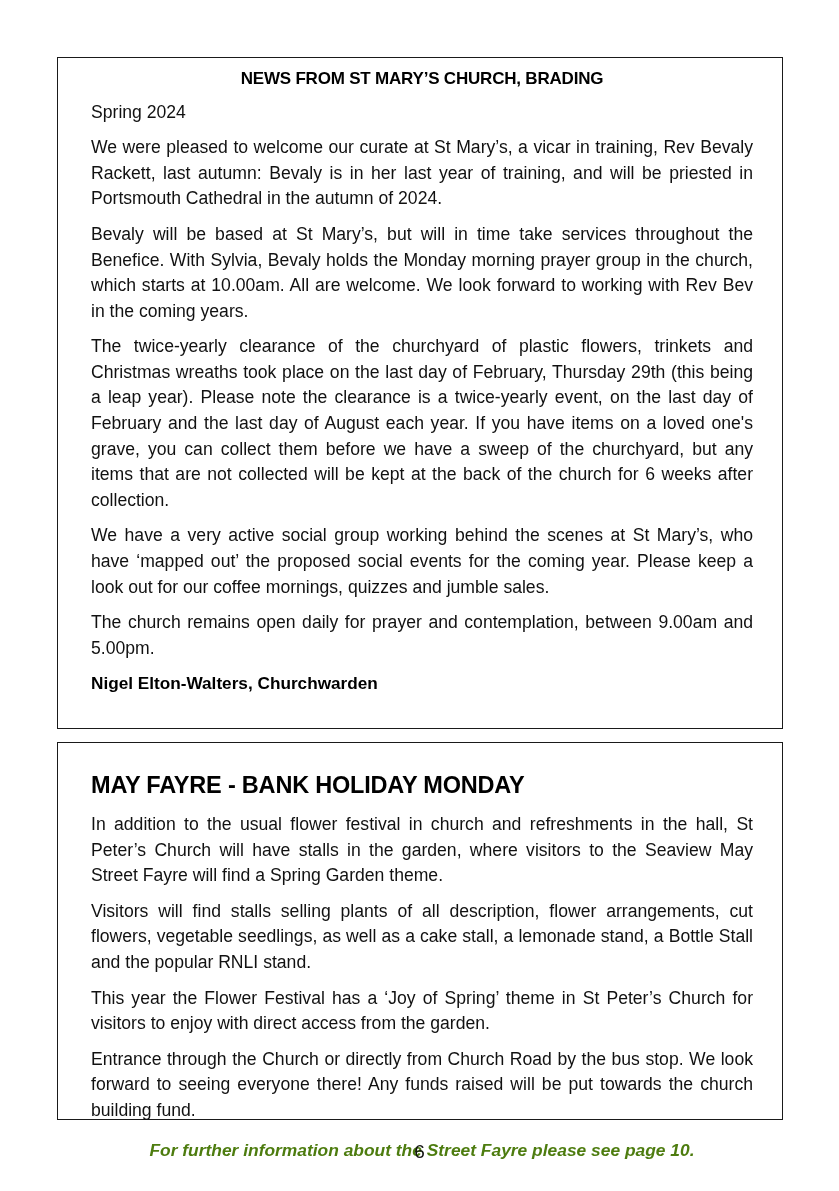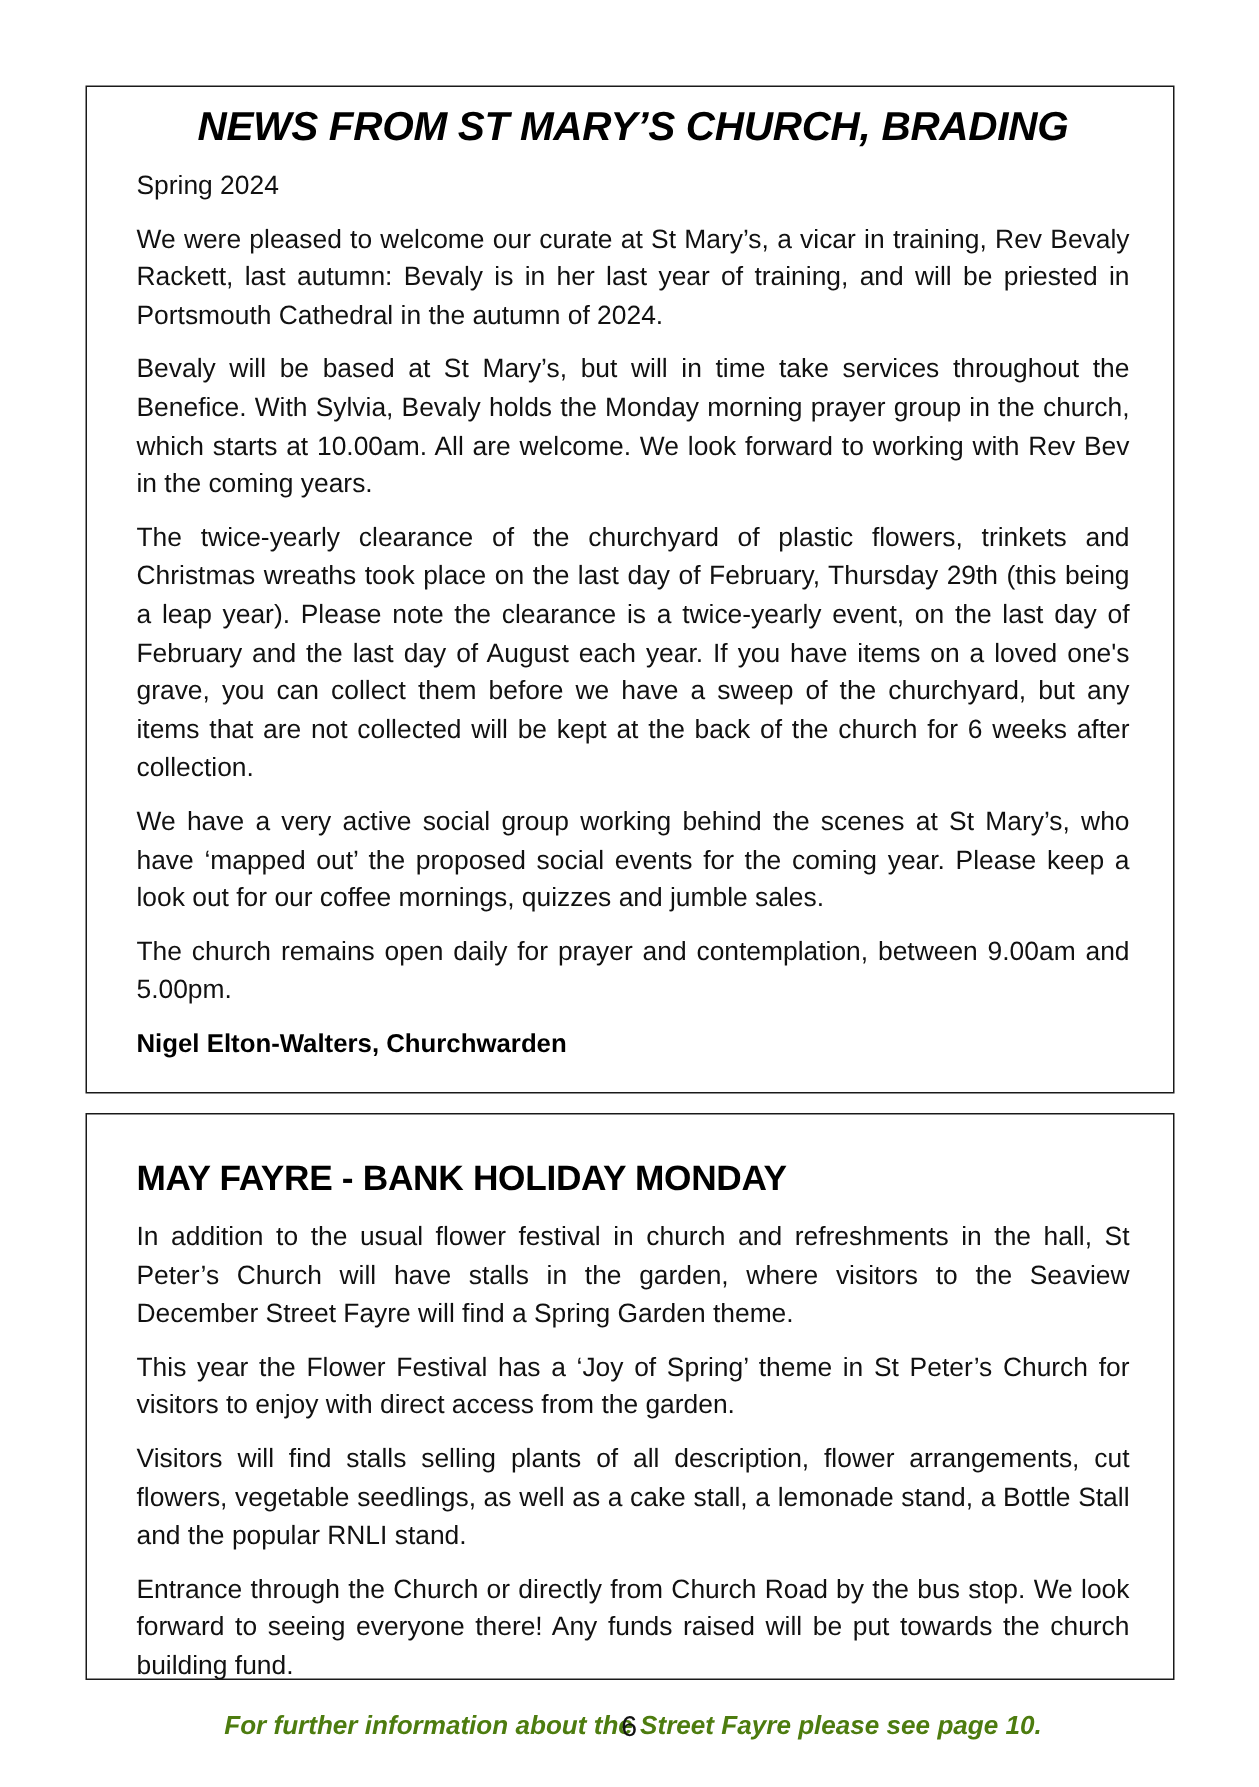--- a/index.html
+++ b/index.html
@@ -43,22 +43,21 @@
   
   .heading {
     font-weight: bold;
     color: #000000;
     letter-spacing: -0.2px;
     margin: 0 0 11px 0;
     line-height: 1.15;
   }
   .heading-centered {
     text-align: center;
-    font-size: 27px;
-    font-style: italic;
+    font-size: 17px;
   }
   .heading-left {
     text-align: left;
     font-size: 23.5px;
     margin-bottom: 13px;
     margin-top: 18px;
   }
 
   
   .para {
@@ -132,25 +131,25 @@
       <p class="signoff">Nigel Elton-Walters, Churchwarden</p>
 
     </div>
   </section>
 
   <section class="article-box" id="box-fayre">
     <div class="box-inner">
 
       <h2 class="heading heading-left">MAY FAYRE - BANK HOLIDAY MONDAY</h2>
 
-      <p class="para">In addition to the usual flower festival in church and refreshments in the hall, St Peter’s Church will have stalls in the garden, where visitors to the Seaview December Street Fayre will find a Spring Garden theme.</p>
+      <p class="para">In addition to the usual flower festival in church and refreshments in the hall, St Peter’s Church will have stalls in the garden, where visitors to the Seaview May Street Fayre will find a Spring Garden theme.</p>
+
+      <p class="para">Visitors will find stalls selling plants of all description, flower arrangements, cut flowers, vegetable seedlings, as well as a cake stall, a lemonade stand, a Bottle Stall and the popular RNLI stand.</p>
 
       <p class="para">This year the Flower Festival has a ‘Joy of Spring’ theme in St Peter’s Church for visitors to enjoy with direct access from the garden.</p>
-
-      <p class="para">Visitors will find stalls selling plants of all description, flower arrangements, cut flowers, vegetable seedlings, as well as a cake stall, a lemonade stand, a Bottle Stall and the popular RNLI stand.</p>
 
       <p class="para">Entrance through the Church or directly from Church Road by the bus stop. We look forward to seeing everyone there! Any funds raised will be put towards the church building fund.</p>
 
       <p class="footnote">For further information about the Street Fayre please see page 10.</p>
 
     </div>
   </section>
 
   <div class="page-number">6</div>
 

